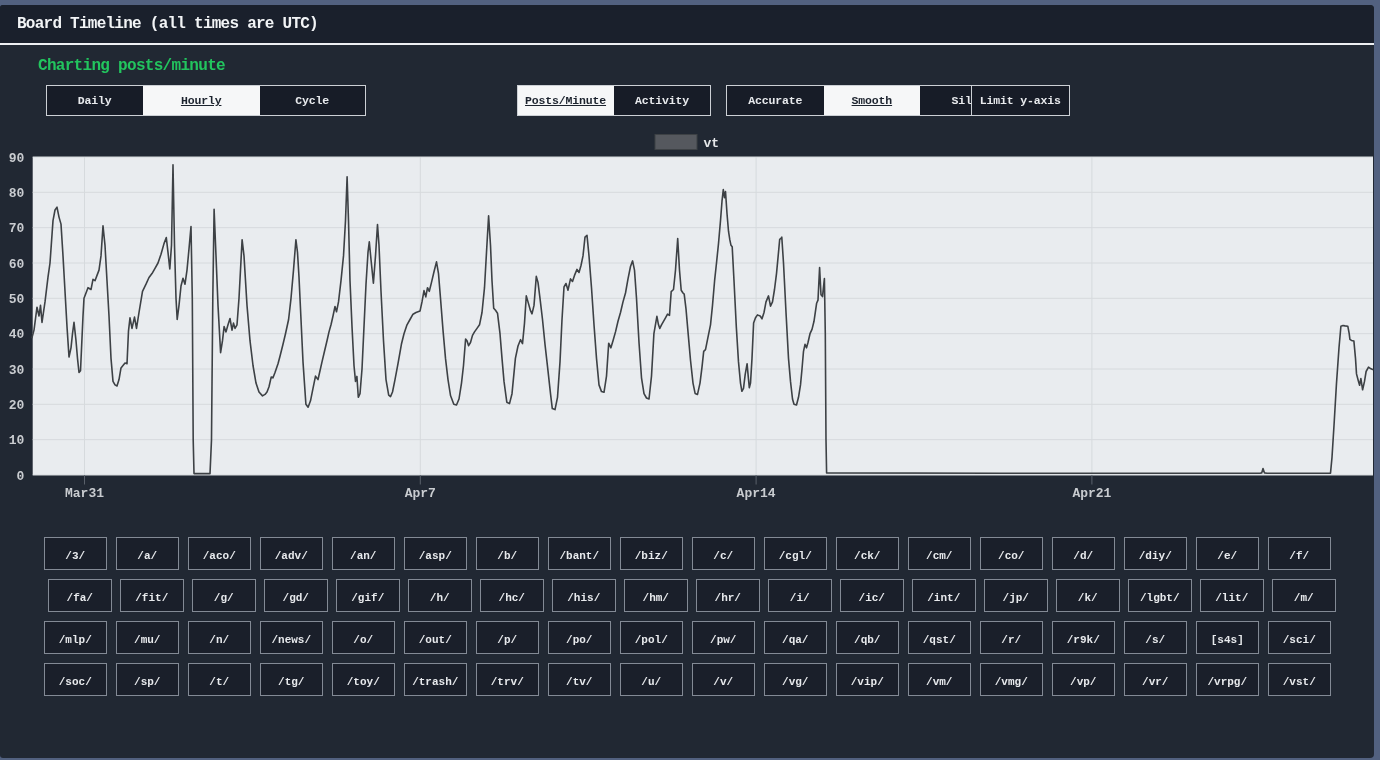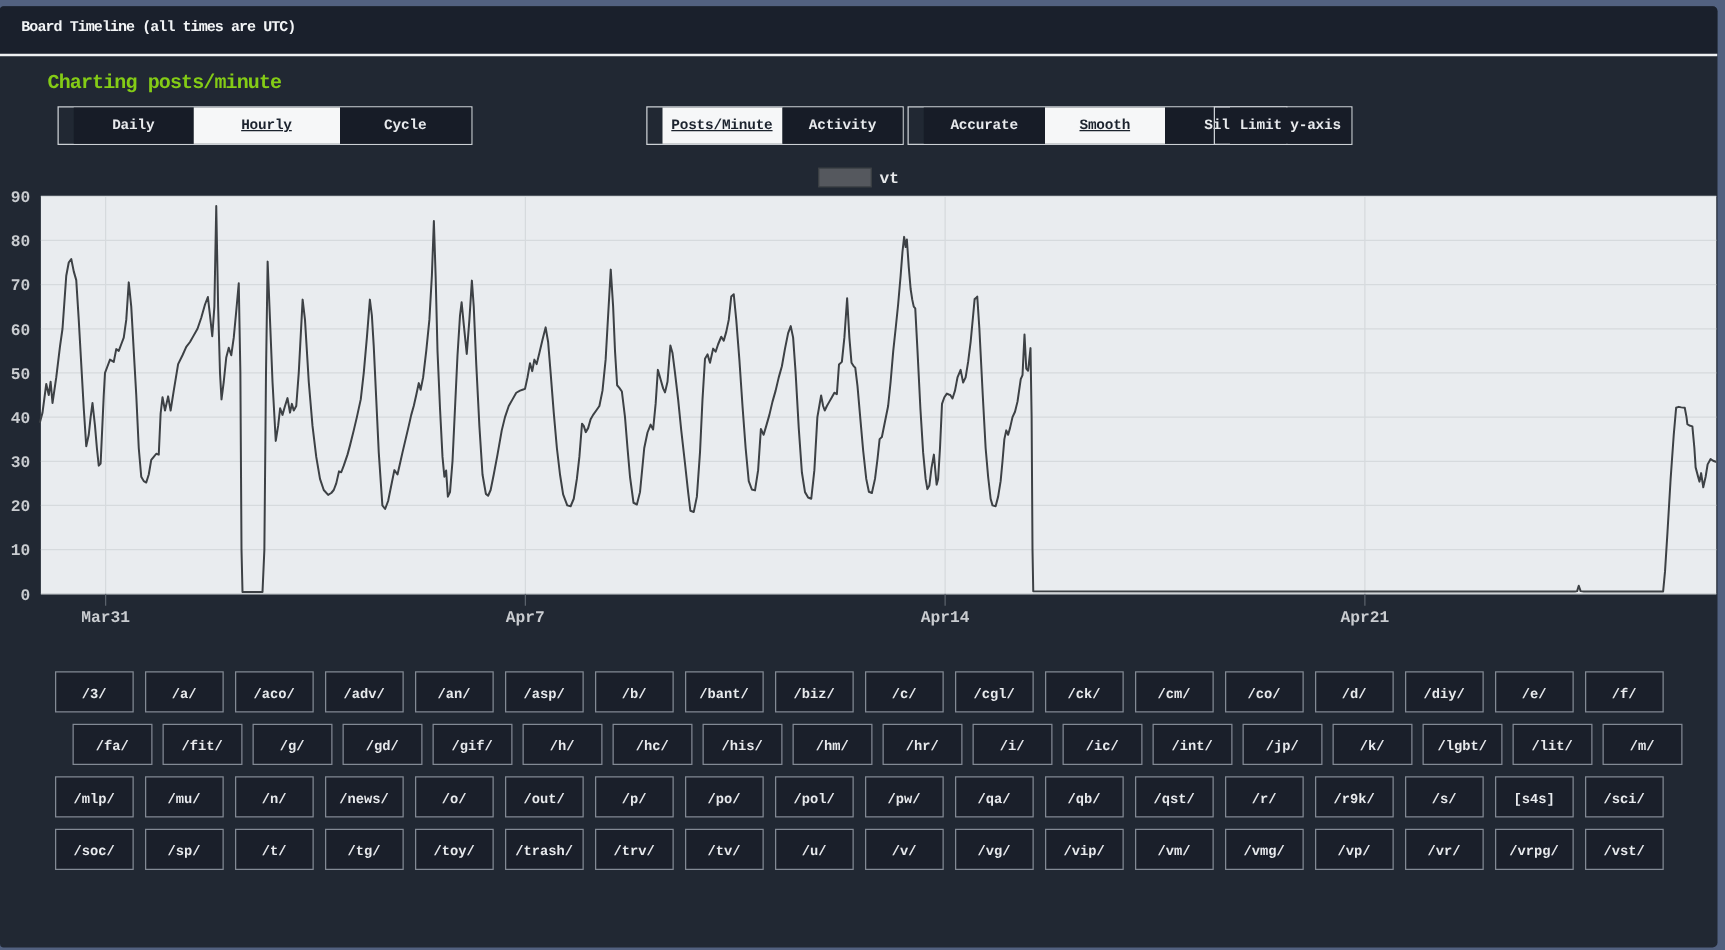--- a/index.html
+++ b/index.html
@@ -1,22 +1,22 @@
 <!DOCTYPE html>
 <html><head><meta charset="utf-8"><title>Board Timeline</title>
 <style>
 html,body{margin:0;padding:0;width:1380px;height:760px;overflow:hidden;}
 body{background:#526180;font-family:"Liberation Mono",monospace;}
 #wrap{position:absolute;left:0;top:4.5px;width:1374px;height:753px;background:#212833;
 border-radius:3px 4px 4px 3px;overflow:hidden;}
 #hdr{position:absolute;left:0;top:0;width:100%;height:38px;background:#1a202c;
 border-bottom:2px solid #eef0f2;}
-#hdr span{position:absolute;left:17px;top:10px;font-size:12px;font-weight:bold;color:#f2f4f6;letter-spacing:-0.75px;}
-#heading{position:absolute;left:38px;top:52px;font-size:16px;font-weight:bold;color:#84cc16;letter-spacing:-0.7px;}
-.cgroup{position:absolute;top:80.5px;height:29px;border:1px solid #ccd0d5;display:flex;padding-left:12px;}
+#hdr span{position:absolute;left:17px;top:10px;font-size:16px;font-weight:bold;color:#f2f4f6;letter-spacing:-0.75px;}
+#heading{position:absolute;left:38px;top:52px;font-size:16px;font-weight:bold;color:#22c55e;letter-spacing:-0.7px;}
+.cgroup{position:absolute;top:80.5px;height:29px;border:1px solid #ccd0d5;display:flex;}
 .cbtn{height:29px;line-height:29px;text-align:center;font-size:11.5px;letter-spacing:-0.15px;font-weight:bold;
 color:#e8eaed;background:#171c27;}
 .cbtn.sel{background:#f6f7f8;color:#1c232e;text-decoration:underline;}
 .brow{position:absolute;display:flex;gap:8.5px;}
 .bbtn{width:61.5px;height:31px;line-height:36px;text-align:center;font-size:11px;font-weight:bold;
 color:#e8eaed;background:#1a1f2a;border:1px solid #838a95;}
 .bbtn.selw{background:#f8f9fa;color:#222833;border-color:#6d737c;}
 #chart{position:absolute;left:0;top:-4.5px;}
 .grid line{stroke:#d6dadd;stroke-width:1;}
 .ticks line{stroke:#5a616b;stroke-width:1;}
@@ -104,21 +104,21 @@
       <div class="bbtn">/c/</div>
       <div class="bbtn">/cgl/</div>
       <div class="bbtn">/ck/</div>
       <div class="bbtn">/cm/</div>
       <div class="bbtn">/co/</div>
       <div class="bbtn">/d/</div>
       <div class="bbtn">/diy/</div>
       <div class="bbtn">/e/</div>
       <div class="bbtn">/f/</div>
     </div>
-    <div class="brow" style="top:574.5px;left:58px">
+    <div class="brow" style="top:574.5px;left:48px">
       <div class="bbtn">/fa/</div>
       <div class="bbtn">/fit/</div>
       <div class="bbtn">/g/</div>
       <div class="bbtn">/gd/</div>
       <div class="bbtn">/gif/</div>
       <div class="bbtn">/h/</div>
       <div class="bbtn">/hc/</div>
       <div class="bbtn">/his/</div>
       <div class="bbtn">/hm/</div>
       <div class="bbtn">/hr/</div>

